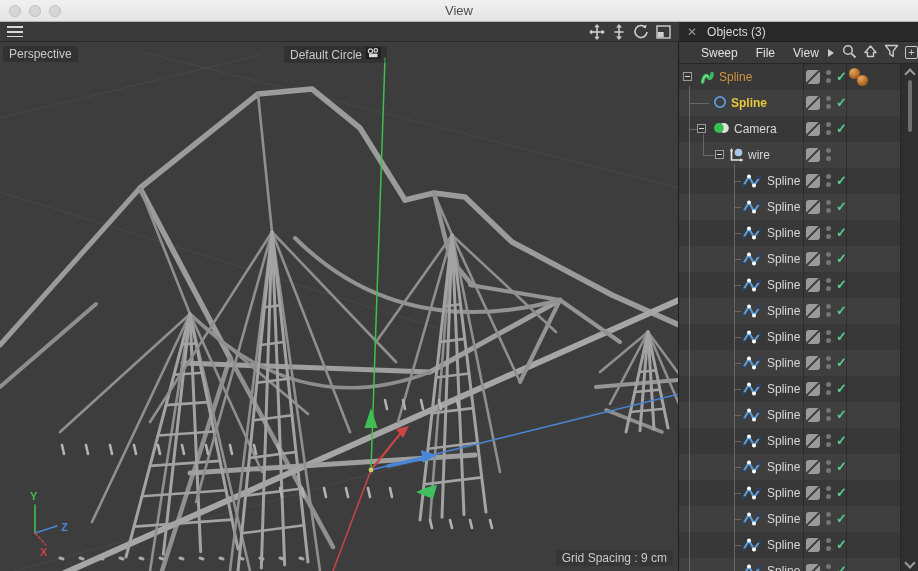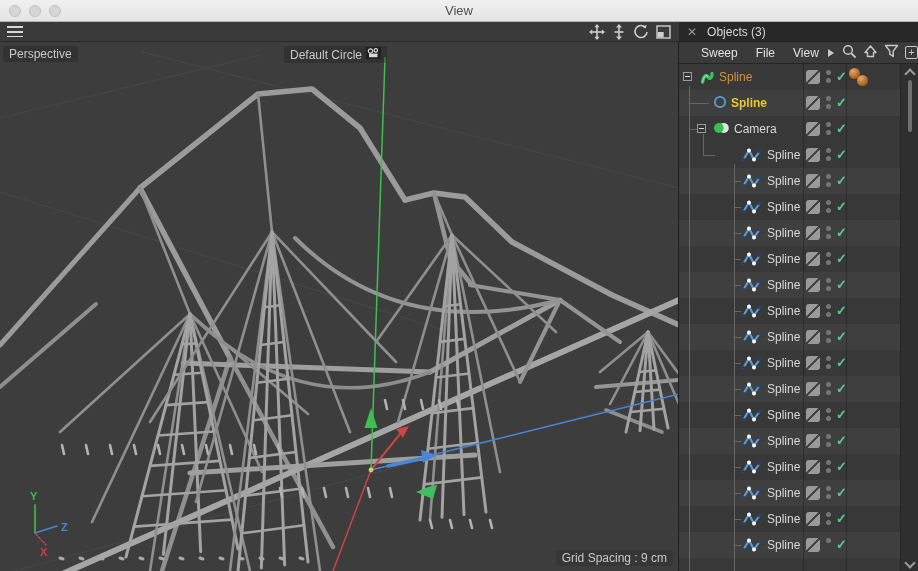--- a/index.html
+++ b/index.html
@@ -362,20 +362,37 @@
               </svg>
             </span>
             <span class="obj-label" style="left: 55px; color: rgb(216, 216, 216);">Camera</span>
             <span class="ctrl-square"></span>
             <span class="dots">
               <i></i>
               <i></i>
             </span>
             <span class="check">✓</span>
           </div>
+          <div class="row alt">
+            <span class="exp" style="left: 36px;"></span>
+            <span class="obj-icon" style="left: 49px;">
+              <svg width="16" height="16" viewBox="0 0 16 16" fill="none">
+                <circle cx="10.5" cy="5.5" r="3.8" fill="#a8c8e8"></circle>
+                <path d="M3.5 3 V13 H13.5" stroke="#e8e8e8" stroke-width="1.6"></path>
+                <path d="M3.5 1 L1.8 4.2 H5.2 Z" fill="#e8e8e8"></path>
+                <path d="M15.5 13 L12.3 11.3 V14.7 Z" fill="#e8e8e8"></path>
+              </svg>
+            </span>
+            <span class="obj-label" style="left: 69px; color: rgb(216, 216, 216);">wire</span>
+            <span class="ctrl-square"></span>
+            <span class="dots">
+              <i></i>
+              <i></i>
+            </span>
+          </div>
           <div class="row">
             <span class="obj-icon" style="left: 62px;">
               <svg width="22" height="16" viewBox="0 0 22 16" fill="none">
                 <path d="M2.5 12.5 L8 3.5 L13 12.5 L18.5 4.5" stroke="#5b9bd5" stroke-width="2.2" stroke-linecap="round"></path>
                 <line x1="0.5" y1="13.5" x2="4.5" y2="11.5" stroke="#2a4a7a" stroke-width="1.2"></line>
                 <line x1="16.5" y1="6" x2="20.5" y2="3" stroke="#2a4a7a" stroke-width="1.2"></line>
                 <circle cx="8" cy="3.5" r="2" fill="#ffffff"></circle>
                 <circle cx="13" cy="12.5" r="2" fill="#ffffff"></circle>
                 <circle cx="2.5" cy="12.5" r="1.3" fill="#1e3a5f"></circle>
                 <circle cx="18.5" cy="4.5" r="1.3" fill="#1e3a5f"></circle>

